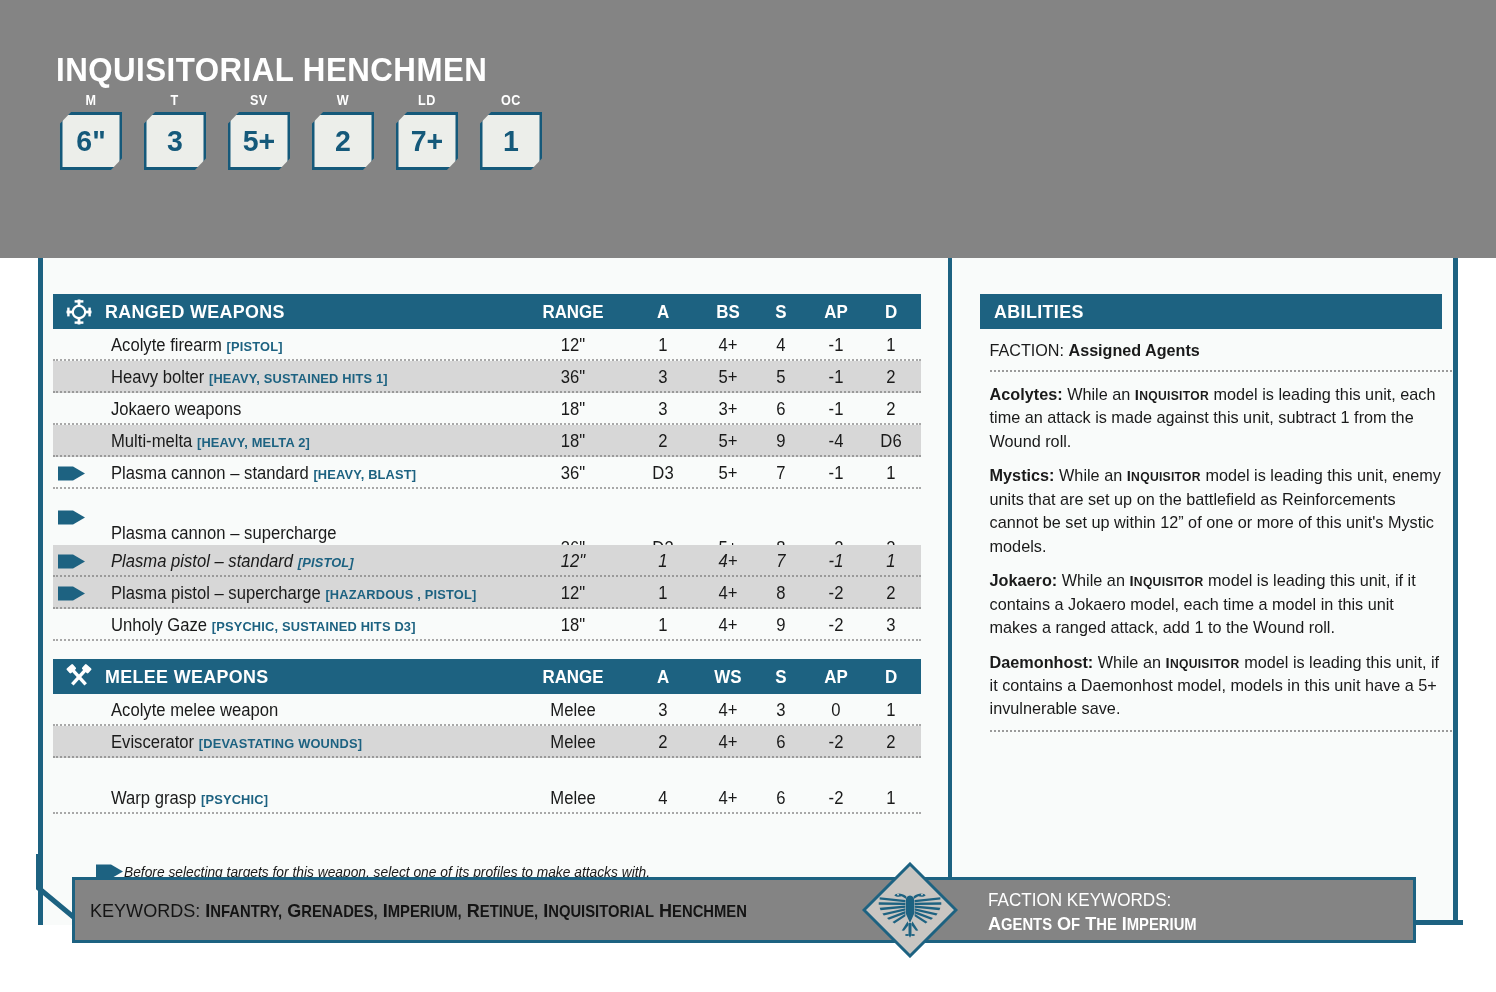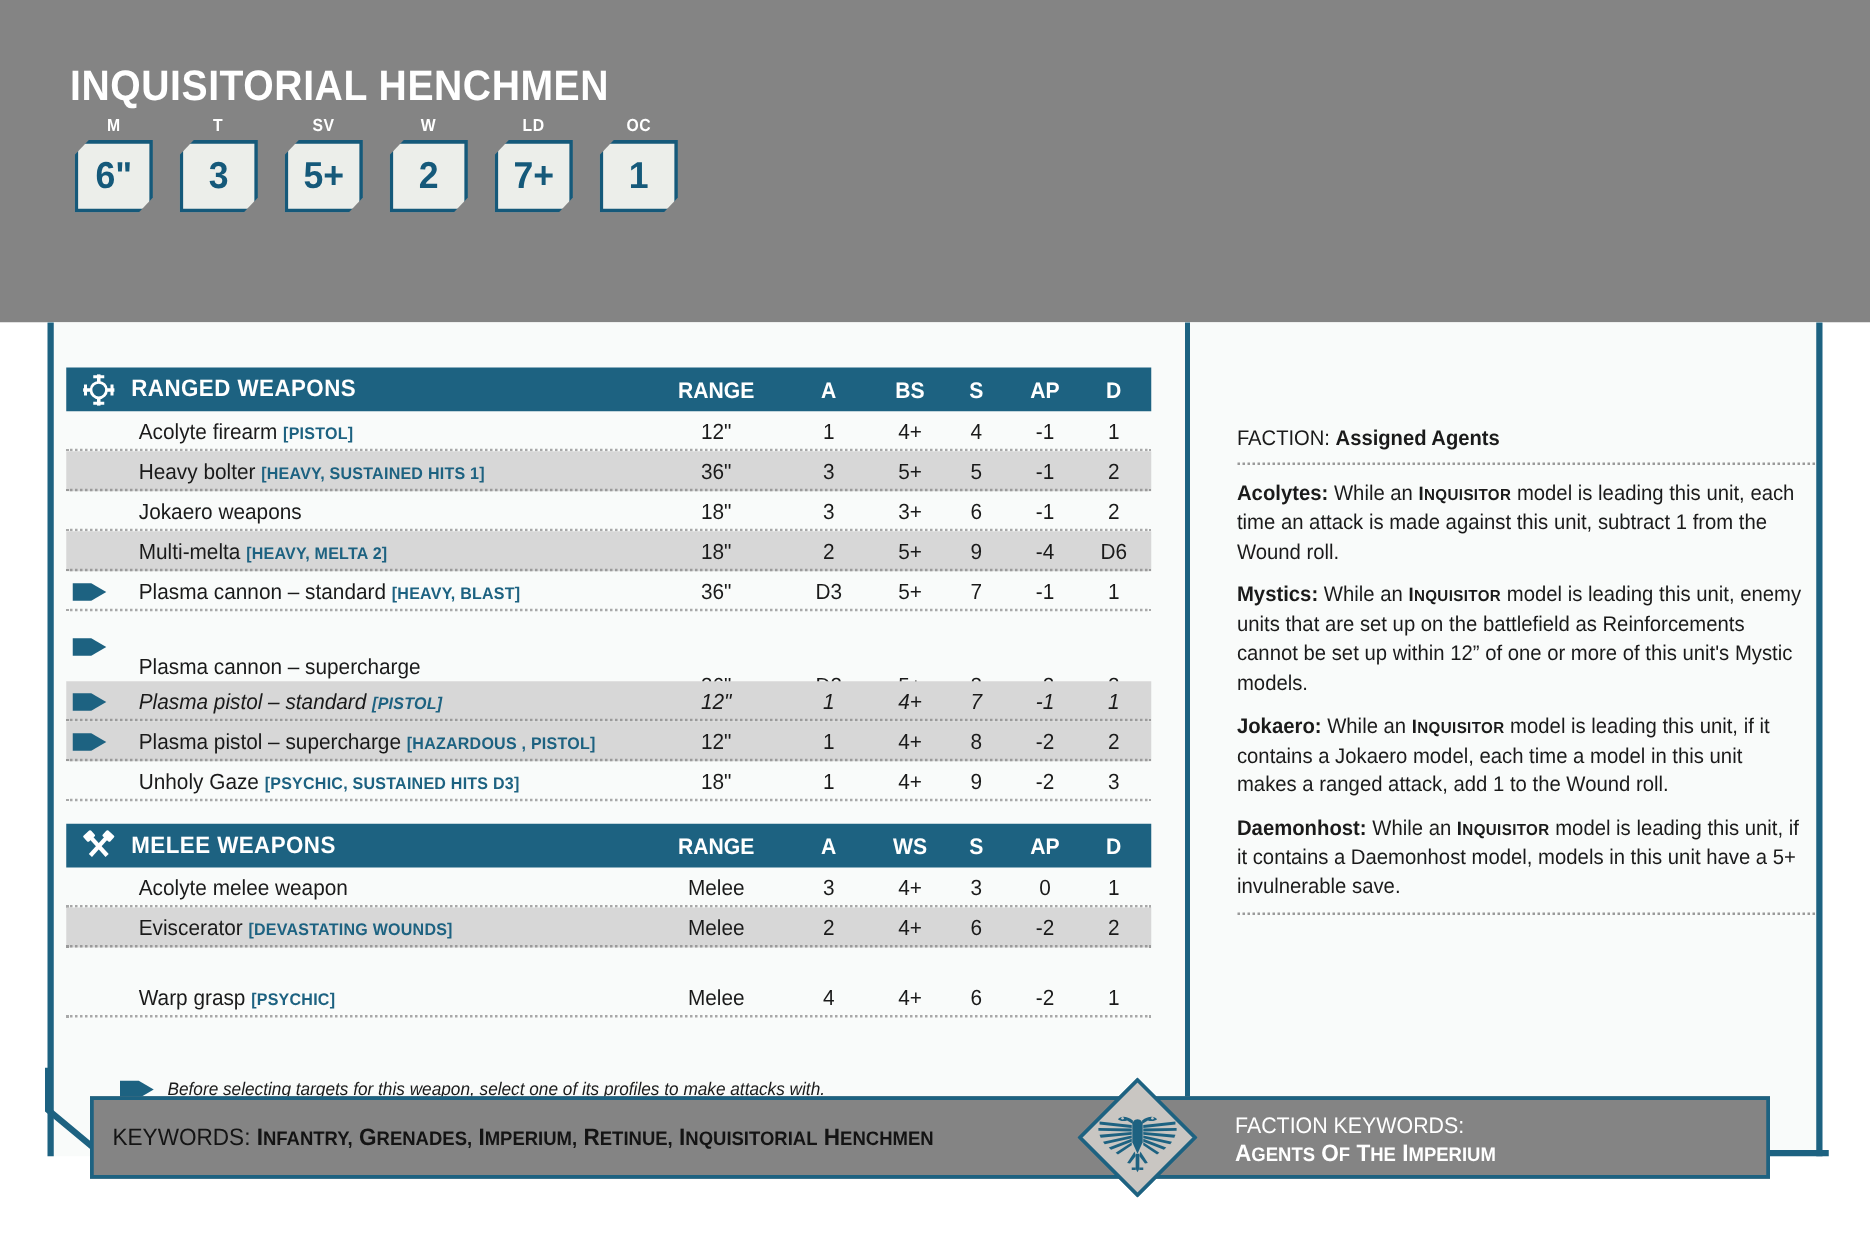--- a/index.html
+++ b/index.html
@@ -134,21 +134,21 @@
   }
   .arrow-marker {
     position: absolute; left: 10px;
     width: 0; height: 0;
   }
   .arrow-marker svg { display: block; }
 
   
   #footnote {
     position: absolute; left: 48px; top: 605px;
-    display: flex; align-items: center; gap: 10px;
+    display: flex; align-items: center; 
   }
   #footnote .fn-text {
     font-size: 14.5px; font-style: italic; color: #1a1a1a;
     font-family: "Liberation Sans Narrow", "Liberation Sans", sans-serif;
     transform: scaleX(0.95); transform-origin: left center;
   }
 
   
   #abilities-panel {
     position: absolute; left: 909px; top: 0px; width: 506px; height: 667px;
@@ -442,20 +442,23 @@
           </svg>
         </div>
         <div class="arrow-marker" style="top: 327px;">
           <svg width="28" height="17" viewBox="0 0 28 17">
             <path d="M0 1.5 L15 1.5 L27 8.5 L15 15.5 L0 15.5 Z" fill="#1d6281"></path>
           </svg>
         </div>
       </div>
 
     <div id="abilities-panel">
+      <div id="abilities-header">
+        <span>ABILITIES</span>
+      </div>
       <div id="abilities-list">
         <div class="faction-line">
           <span>FACTION:</span>
           <b>Assigned Agents</b>
         </div>
         <div class="dot-sep"></div>
         <div id="ability-items">
             <div class="ability-item"><span class="ab-name">Acolytes:</span><span> While an </span><span class="kw"><span>I</span><span class="sc">NQUISITOR</span></span><span> model is leading this unit, each time an attack is made against this unit, subtract 1 from the Wound roll.</span></div>
             <div class="ability-item"><span class="ab-name">Mystics:</span><span> While an </span><span class="kw"><span>I</span><span class="sc">NQUISITOR</span></span><span> model is leading this unit, enemy units that are set up on the battlefield as Reinforcements cannot be set up within 12” of one or more of this unit's Mystic models.</span></div>
             <div class="ability-item"><span class="ab-name">Jokaero:</span><span> While an </span><span class="kw"><span>I</span><span class="sc">NQUISITOR</span></span><span> model is leading this unit, if it contains a Jokaero model, each time a model in this unit makes a ranged attack, add 1 to the Wound roll.</span></div>

